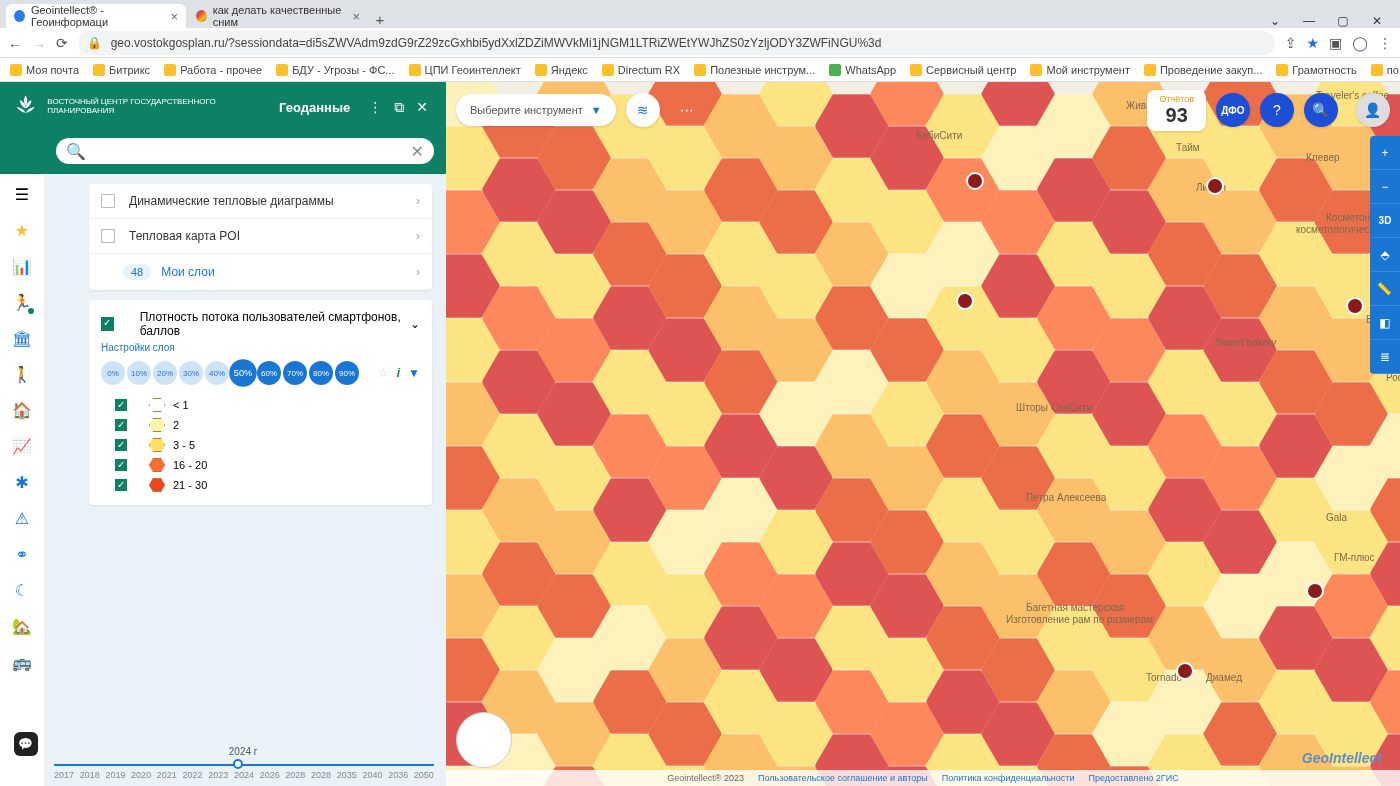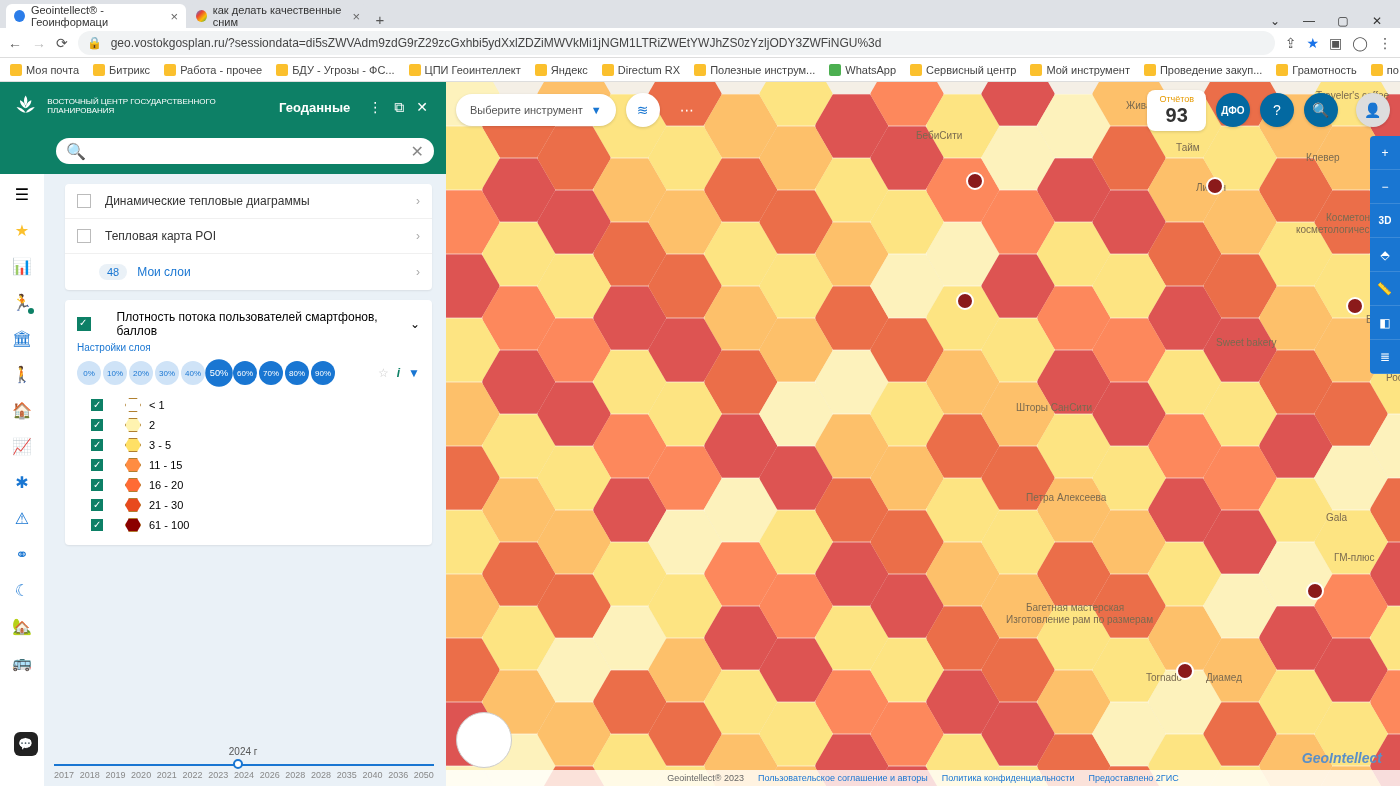--- a/index.html
+++ b/index.html
@@ -34,21 +34,21 @@
 .logo { display:flex; align-items:center; gap:8px; }
 .logo-mark { width:28px; height:28px; }
 .logo-txt { font-size:8px; line-height:1.1; text-transform:uppercase; }
 .phead .title { margin-left:auto; font-size:13px; font-weight:bold; margin-right:12px; }
 .phead .ico { color:#fff; margin:0 6px; font-size:14px; }
 
 .pbody { flex:1; display:flex; overflow:hidden; }
 .iconrail { width:44px; background:#fff; display:flex; flex-direction:column; align-items:center; padding-top:10px; gap:16px; }
 .iconrail .ri { width:20px; height:20px; display:flex; align-items:center; justify-content:center; font-size:16px; }
 
-.pcontent { flex:1; padding:0 10px 0 17px; overflow-y:auto; }
+.pcontent { flex:1; padding:0 10px 0 17px; overflow-y:auto;margin-left:24px; }
 .search { background:#fff; border-radius:14px; height:26px; display:flex; align-items:center; padding:0 10px; }
 .search input { border:none; outline:none; flex:1; font-size:12px; }
 
 .card { background:#fff; border-radius:4px; margin:10px 4px; box-shadow:0 1px 2px rgba(0,0,0,.08); }
 .row { display:flex; align-items:center; padding:10px 12px; font-size:12px; color:#333; border-bottom:1px solid #f0f0f0; }
 .row:last-child { border-bottom:none; }
 .cb { width:14px; height:14px; border:1px solid #bbb; margin-right:14px; background:#fff; }
 .cb.on { background:#0d8066; border-color:#0d8066; position:relative; }
 .cb.on::after { content:"✓"; color:#fff; font-size:10px; position:absolute; left:1px; top:-1px; }
 .row .chev { margin-left:auto; color:#aaa; }
@@ -76,21 +76,21 @@
 .chat-fab { position:absolute; bottom:30px; left:14px; width:24px; height:24px; background:#222; border-radius:6px; color:#fff; display:flex; align-items:center; justify-content:center; font-size:12px; }
 
 
 .maparea { flex:1; position:relative; overflow:hidden; background:#f4efe6; }
 .hexgrid { position:absolute; inset:0; }
 .hexcell { position:absolute; width:74px; height:64px; clip-path:polygon(25% 0,75% 0,100% 50%,75% 100%,25% 100%,0 50%); border:1px solid rgba(255,255,255,.3); opacity:.78; }
 
 .topbar { position:absolute; top:6px; left:10px; right:10px; height:44px; display:flex; align-items:center; }
 .tool-sel { background:#fff; border-radius:18px; padding:0 14px; height:32px; display:flex; align-items:center; font-size:11px; color:#555; box-shadow:0 1px 3px rgba(0,0,0,.15); }
 .circ { width:34px; height:34px; border-radius:50%; background:#fff; margin-left:10px; display:flex; align-items:center; justify-content:center; box-shadow:0 1px 3px rgba(0,0,0,.15); color:#1976d2; font-size:14px; }
-.circ.blue { background:#0369a1; color:#fff; }
+.circ.blue { background:#1d4ed8; color:#fff; }
 .reports { background:#fff; border-radius:8px; padding:4px 12px; text-align:center; box-shadow:0 1px 3px rgba(0,0,0,.15); margin-left:auto; }
 .reports .lbl { font-size:9px; color:#e69a00; }
 .reports .num { font-size:20px; font-weight:bold; color:#333; }
 
 .rtrail { position:absolute; right:0; top:54px; width:30px; background:#1976d2; border-radius:4px 0 0 4px; display:flex; flex-direction:column; }
 .rtrail div { height:34px; color:#fff; display:flex; align-items:center; justify-content:center; font-size:12px; border-bottom:1px solid rgba(255,255,255,.15); }
 
 .map-lbl { position:absolute; font-size:10px; color:#7a6a50; white-space:nowrap; pointer-events:none; }
 .poi { position:absolute; width:18px; height:18px; border-radius:50%; background:#8b1a1a; border:2px solid #fff; pointer-events:none; }
 
@@ -294,37 +294,27 @@
   <span class="hex" style="background:#fff3b0;border:1px solid #b08030"></span>
   <span>2</span>
               </div>
               <div class="legend-row">
                 <span class="cb on" style="width:12px;height:12px"></span>
   <span class="hex" style="background:#ffe066;border:1px solid #b08030"></span>
   <span>3 - 5</span>
               </div>
               <div class="legend-row">
                 <span class="cb on" style="width:12px;height:12px"></span>
-  <span class="hex" style="background:#ff8c42;border:1px solid #b08030"></span>
-  <span>11 - 15</span>
-              </div>
-              <div class="legend-row">
-                <span class="cb on" style="width:12px;height:12px"></span>
   <span class="hex" style="background:#ff6b35;border:1px solid #b08030"></span>
   <span>16 - 20</span>
               </div>
               <div class="legend-row">
                 <span class="cb on" style="width:12px;height:12px"></span>
   <span class="hex" style="background:#e8491d;border:1px solid #b08030"></span>
   <span>21 - 30</span>
-              </div>
-              <div class="legend-row">
-                <span class="cb on" style="width:12px;height:12px"></span>
-  <span class="hex" style="background:#8b0000;border:1px solid #b08030"></span>
-  <span>61 - 100</span>
               </div>
             </div>
         </div>
       </div>
     </div>
 
     <div class="chat-fab">💬</div>
 
     <div class="timeline">
       <div class="tl-thumb">2024 г</div>

